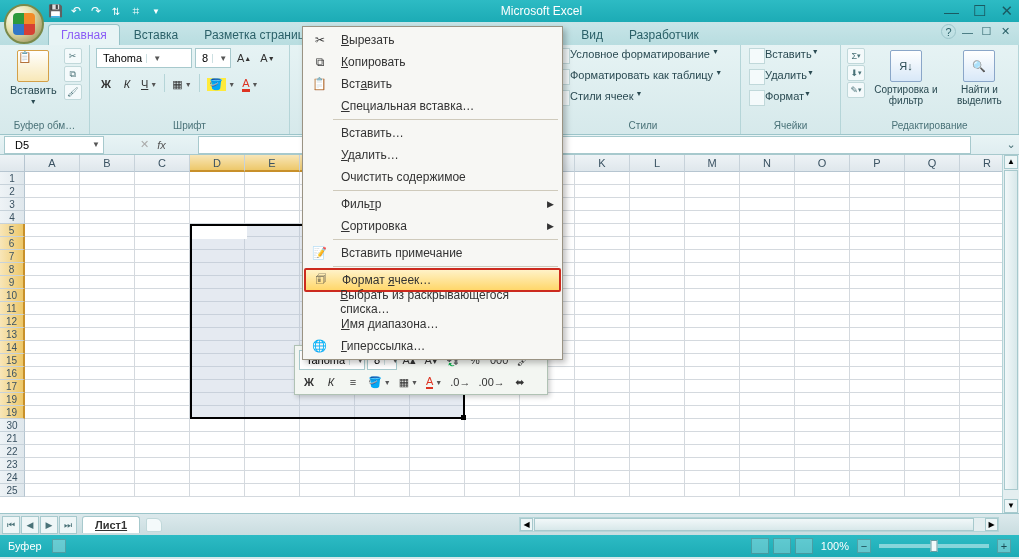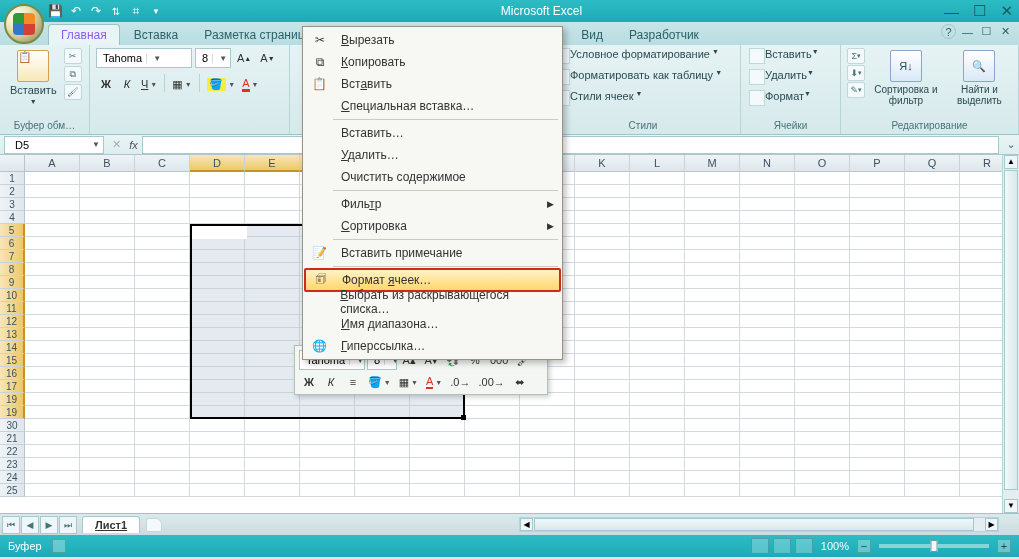--- a/index.html
+++ b/index.html
@@ -35,21 +35,21 @@
   .fontbox .dd{width:13px;text-align:center;border-left:1px solid #cde0e2;color:#555;font-size:8px;}
   .btnrow{display:flex;gap:1px;margin-top:3px;}
   .tbtn{min-width:20px;height:20px;border:1px solid transparent;display:inline-flex;align-items:center;justify-content:center;font-size:11px;color:#333;padding:0 2px;}
   .tbtn .dd{font-size:7px;margin-left:2px;color:#555;}
   .sep{width:1px;height:18px;background:#b5d5d8;margin:0 3px;}
 
   .styles-col{display:flex;flex-direction:column;gap:0;}
   .styles-col .row{display:flex;gap:0;height:21px;font-size:11px;color:#2a4a52;padding:0 2px;}
   .styles-col .row .ic{width:16px;height:16px;border:1px solid #c0d8da;background:#f4fafb;}
 
-  .namebox-row{height:20px;background:linear-gradient(#e8f4f5,#dfedf0);border-bottom:1px solid #a7c9cd;display:flex;align-items:center;}
+  .namebox-row{height:20px;background:linear-gradient(#e8f4f5,#dfedf0);border-bottom:1px solid #a7c9cd;display:flex;align-items:center;gap:28px;}
   .namebox{width:100px;height:18px;background:#fff;border:1px solid #a7c9cd;margin-left:4px;display:flex;align-items:center;padding-left:10px;font-size:11px;justify-content:space-between;}
   .namebox .dd{font-size:8px;padding-right:3px;color:#555;}
   .fx-area{display:flex;align-items:center;gap:8px;margin-left:8px;}
   .fx{font-style:italic;font-size:11px;color:#555;}
   .fbar{flex:1;height:18px;background:#fff;border:1px solid #a7c9cd;margin:0 4px 0 4px;}
 
   .grid-wrap{position:relative;height:358px;background:#fff;overflow:hidden;border-right:1px solid #9db2c4;}
   .corner{position:absolute;left:0;top:0;width:25px;height:17px;background:linear-gradient(#eef3f6,#dfe7ec);border-right:1px solid #b6c5d0;border-bottom:1px solid #b6c5d0;}
   .colheads{position:absolute;left:25px;top:0;right:0;height:17px;display:flex;}
   .ch{width:55px;height:17px;background:linear-gradient(#eef3f6,#dfe7ec);border-right:1px solid #c7d2da;border-bottom:1px solid #b6c5d0;text-align:center;font-size:11px;color:#3a5262;line-height:17px;}
@@ -176,20 +176,21 @@
         <span class="tbtn">
             <span style="background:#ffeb3b;padding:0 3px;">🪣</span>
             <span class="dd">▼</span>
           </span>
         <span class="tbtn">
             <span style="color:#d32;border-bottom:3px solid #d32;">A</span>
             <span class="dd">▼</span>
           </span>
       </div>
     </div>
+    <div class="rgroup-label">Шрифт</div>
   </div>
 
   <div class="rgroup" style="flex:0 0 56px;visibility:hidden;"></div>
 
   <div class="rgroup" style="width:195px;margin-left:200px;">
     <div class="rtop">
         <div class="styles-col">
       <div class="row">
             <span class="ic"></span>
             <span>Условное форматирование</span> 

